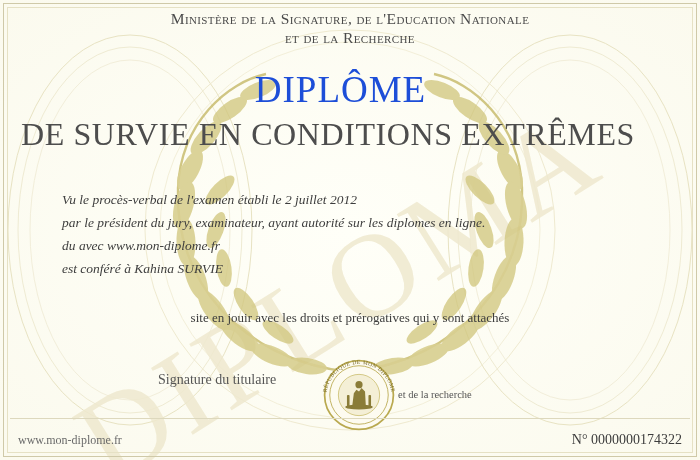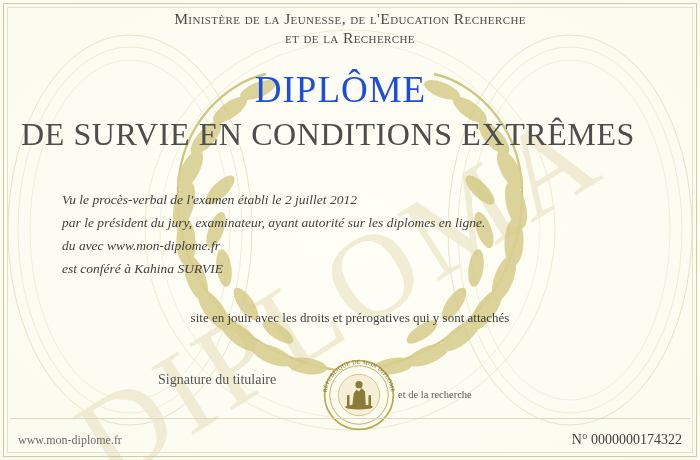--- a/index.html
+++ b/index.html
@@ -240,21 +240,21 @@
       <ellipse cx="330" cy="130" rx="19" ry="7.5" transform="rotate(45 330 130)"></ellipse>
       <ellipse cx="334" cy="170" rx="19" ry="7.5" transform="rotate(70 334 170)"></ellipse>
       <ellipse cx="326" cy="208" rx="19" ry="7.5" transform="rotate(98 326 208)"></ellipse>
       <ellipse cx="304" cy="244" rx="19" ry="7.5" transform="rotate(124 304 244)"></ellipse>
       <ellipse cx="272" cy="272" rx="18" ry="7" transform="rotate(146 272 272)"></ellipse>
     </g>
   </svg>
 
   <div class="content">
     <div class="ministry">
-      <span>Ministère de la Jeunesse, de l'Education Recherche</span>
+      <span>Ministère de la Signature, de l'Education Nationale</span>
       <span class="l2">et de la Recherche</span>
     </div>
 
     <div class="title1">DIPLÔME</div>
     <div class="title2">DE SURVIE EN CONDITIONS EXTRÊMES</div>
 
     <div class="body-lines">
       <span class="ln">Vu le procès-verbal de l'examen établi le 2 juillet 2012</span>
       <span class="ln">par le président du jury, examinateur, ayant autorité sur les diplomes en ligne.</span>
       <span class="ln">du avec www.mon-diplome.fr</span>

